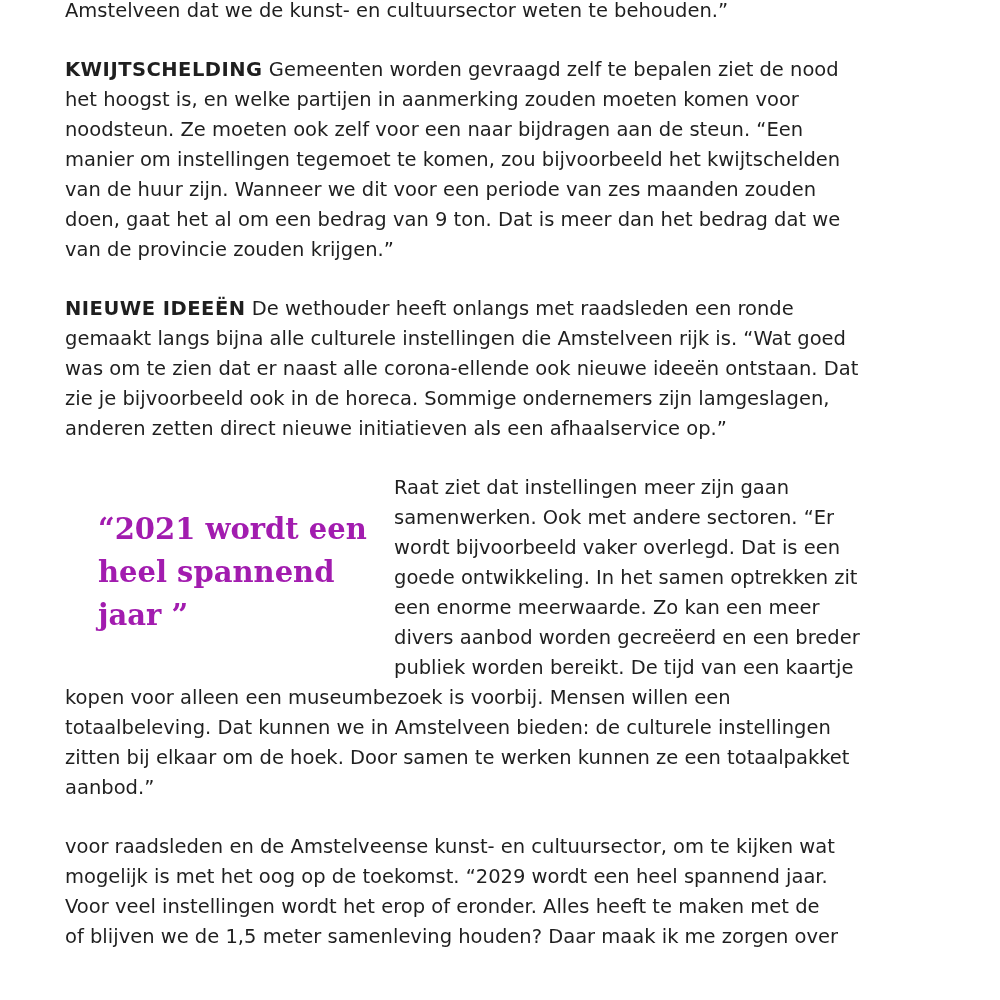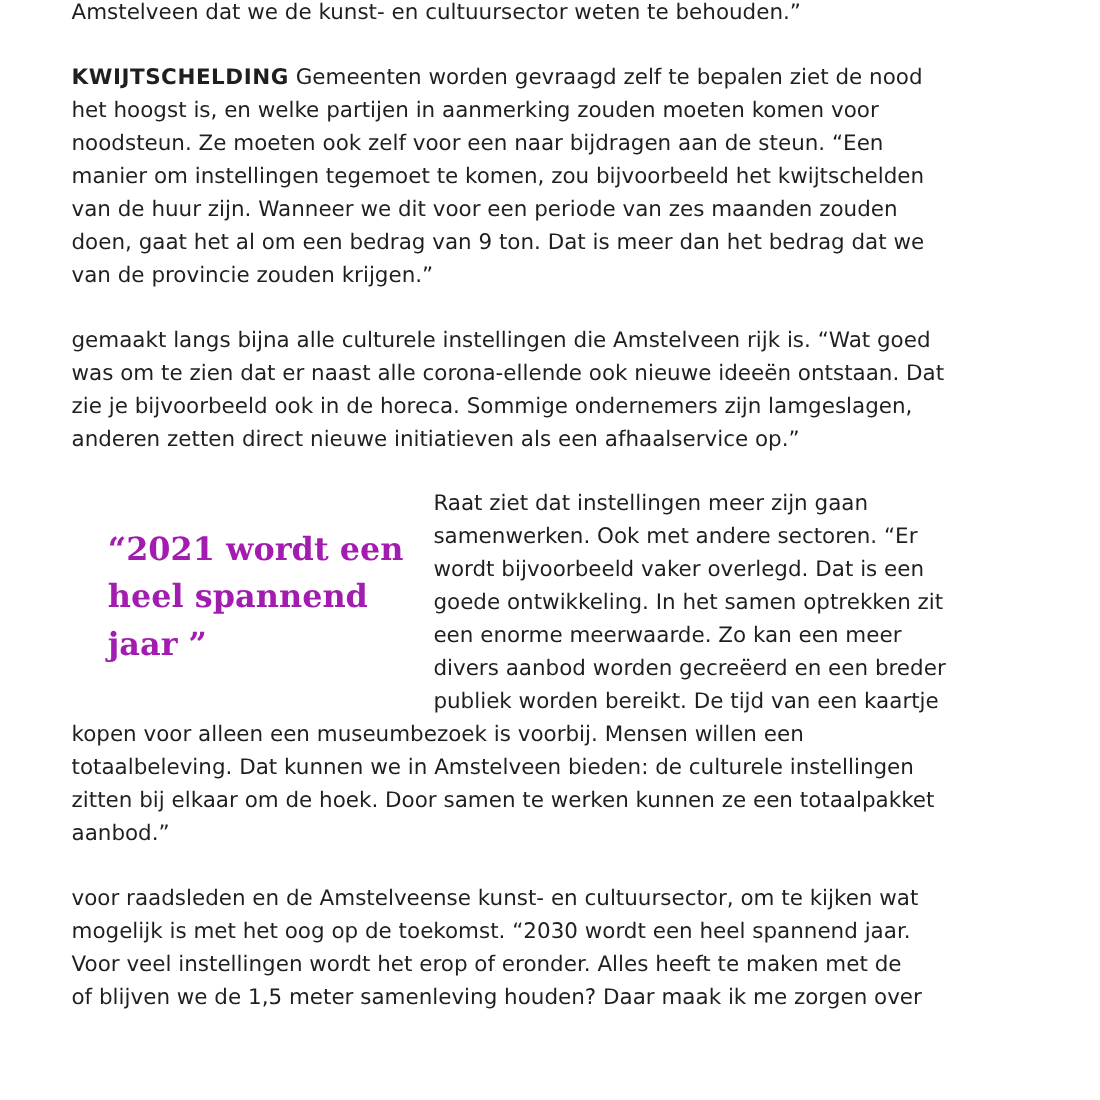--- a/index.html
+++ b/index.html
@@ -65,20 +65,21 @@
     <div class="line"><span class="lead">KWIJTSCHELDING</span><span> Gemeenten worden gevraagd zelf te bepalen ziet de nood</span></div>
     <div class="line">het hoogst is, en welke partijen in aanmerking zouden moeten komen voor</div>
     <div class="line">noodsteun. Ze moeten ook zelf voor een naar bijdragen aan de steun. “Een</div>
     <div class="line">manier om instellingen tegemoet te komen, zou bijvoorbeeld het kwijtschelden</div>
     <div class="line">van de huur zijn. Wanneer we dit voor een periode van zes maanden zouden</div>
     <div class="line">doen, gaat het al om een bedrag van 9 ton. Dat is meer dan het bedrag dat we</div>
     <div class="line">van de provincie zouden krijgen.”</div>
   </div>
 
   <div class="para">
+    <div class="line"><span class="lead">NIEUWE IDEEËN</span><span> De wethouder heeft onlangs met raadsleden een ronde</span></div>
     <div class="line">gemaakt langs bijna alle culturele instellingen die Amstelveen rijk is. “Wat goed</div>
     <div class="line">was om te zien dat er naast alle corona-ellende ook nieuwe ideeën ontstaan. Dat</div>
     <div class="line">zie je bijvoorbeeld ook in de horeca. Sommige ondernemers zijn lamgeslagen,</div>
     <div class="line">anderen zetten direct nieuwe initiatieven als een afhaalservice op.”</div>
   </div>
 
   <div class="para">
     <blockquote class="pullquote">
       <div class="qline">“2021 wordt een</div>
       <div class="qline">heel spannend</div>
@@ -92,18 +93,18 @@
     <div class="line">divers aanbod worden gecreëerd en een breder</div>
     <div class="line">publiek worden bereikt. De tijd van een kaartje</div>
     <div class="line">kopen voor alleen een museumbezoek is voorbij. Mensen willen een</div>
     <div class="line">totaalbeleving. Dat kunnen we in Amstelveen bieden: de culturele instellingen</div>
     <div class="line">zitten bij elkaar om de hoek. Door samen te werken kunnen ze een totaalpakket</div>
     <div class="line">aanbod.”</div>
   </div>
 
   <div class="para">
     <div class="line">voor raadsleden en de Amstelveense kunst- en cultuursector, om te kijken wat</div>
-    <div class="line">mogelijk is met het oog op de toekomst. “2030 wordt een heel spannend jaar.</div>
+    <div class="line">mogelijk is met het oog op de toekomst. “2029 wordt een heel spannend jaar.</div>
     <div class="line">Voor veel instellingen wordt het erop of eronder. Alles heeft te maken met de</div>
     <div class="line">of blijven we de 1,5 meter samenleving houden? Daar maak ik me zorgen over</div>
   </div>
 
 </article>
 
 </body></html>

